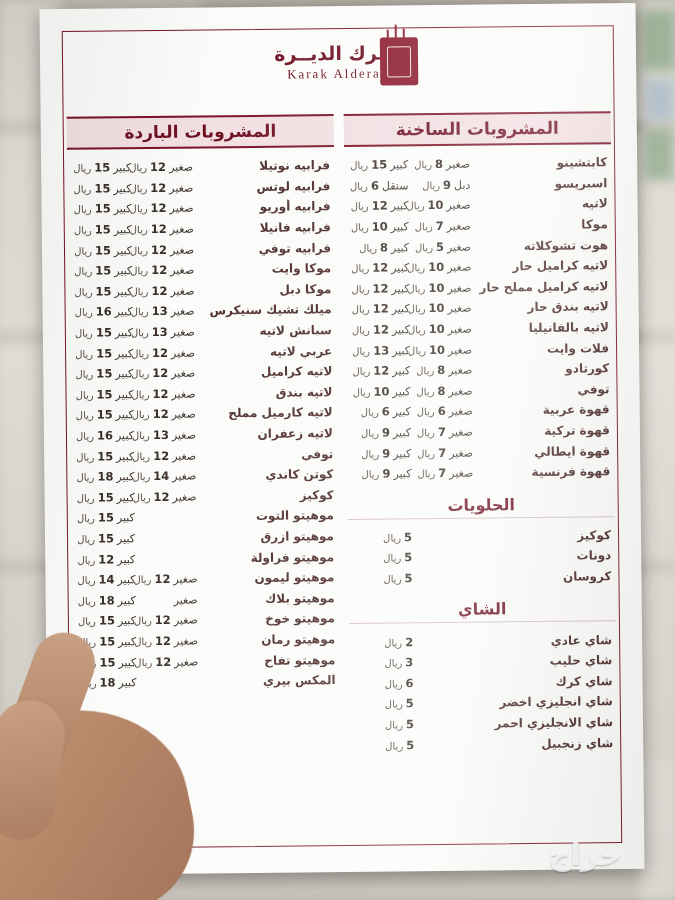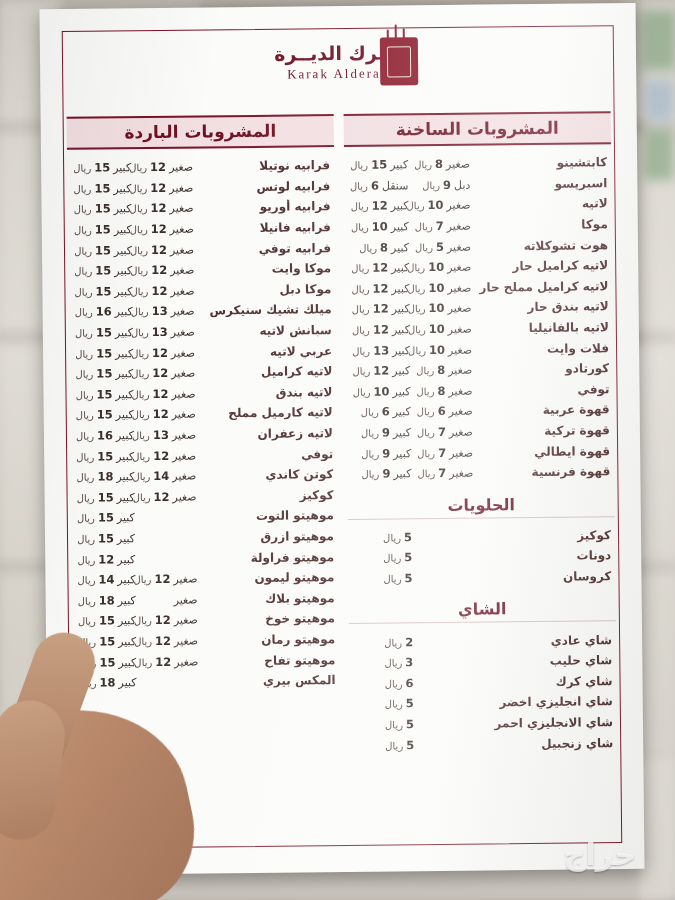--- a/index.html
+++ b/index.html
@@ -131,21 +131,21 @@
   .sub-title{
     color:#6e1022;font-weight:bold;font-size:16px;text-align:center;
     direction:rtl;margin:12px 0 6px;
     border-bottom:1px solid rgba(122,19,39,.25);
     padding-bottom:3px;
   }
   .row-simple .c-small{width:62px;}
 
   
   .wm{
-    position:absolute;right:39px;bottom:28px;z-index:4;
+    position:absolute;right:54px;bottom:28px;z-index:4;
     color:rgba(255,255,255,.75);font-size:30px;font-weight:bold;
     direction:rtl;letter-spacing:2px;
     text-shadow:0 1px 2px rgba(0,0,0,.25);
   }
 </style>
 </head>
 <body>
 
 <div class="bg">
   <div class="shelf" style="top:120px"></div>

